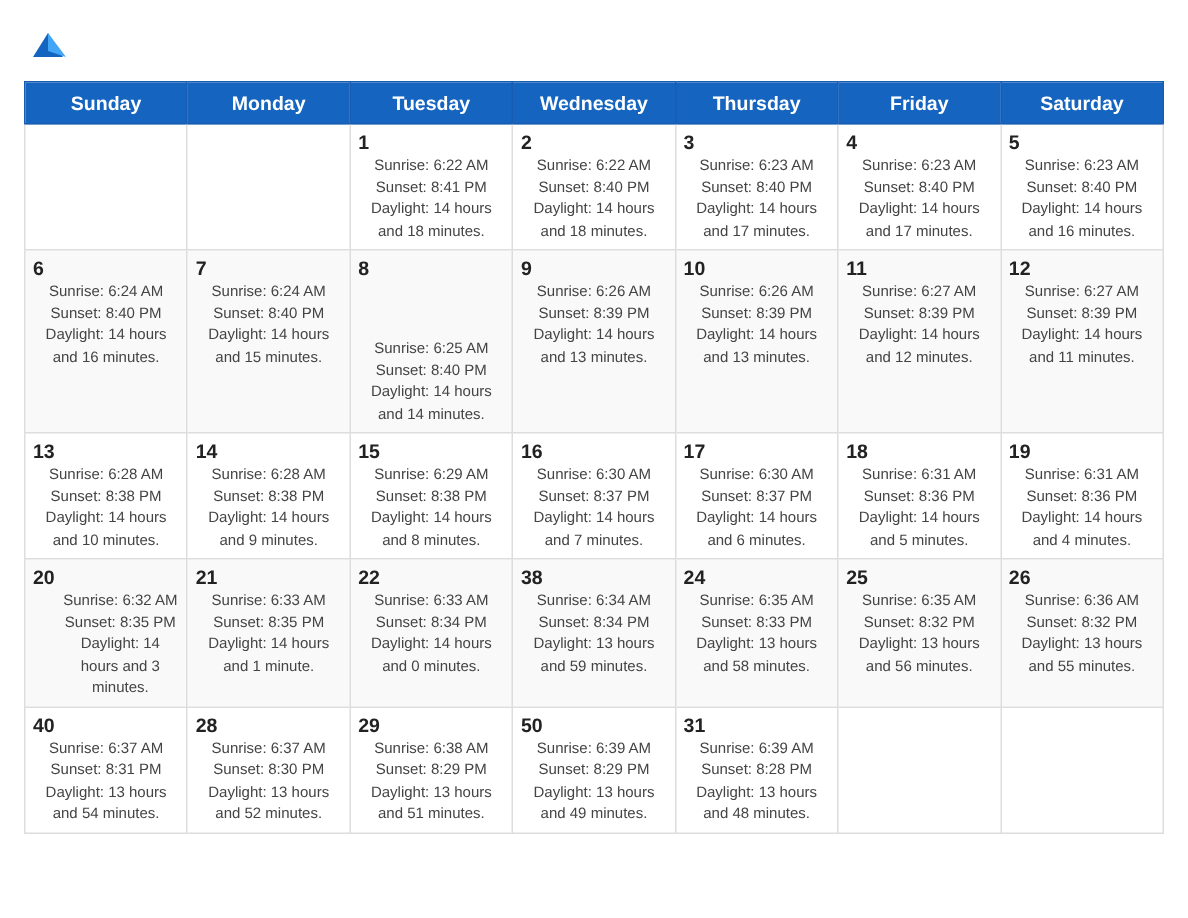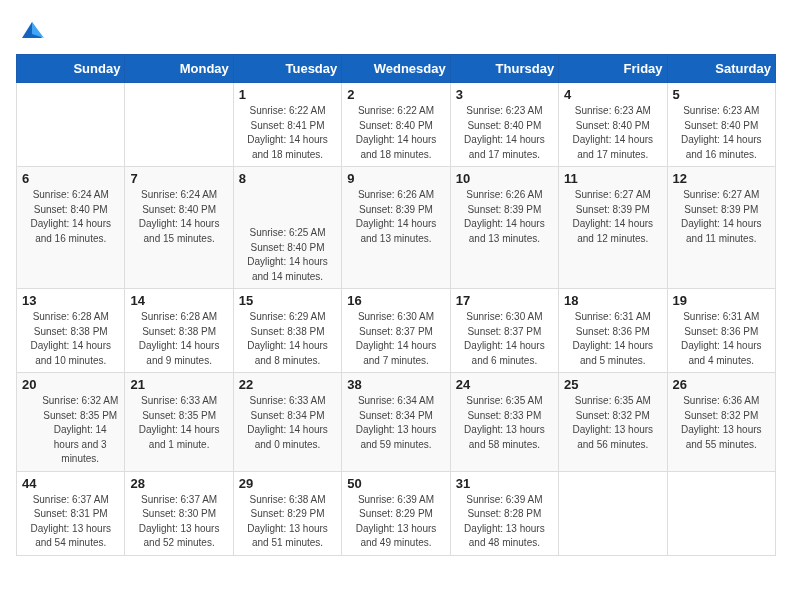--- a/index.html
+++ b/index.html
@@ -51,21 +51,21 @@
       width: 100%;
       border-collapse: collapse;
       border: 1px solid #ccc;
     }
     .calendar th {
       background-color: #1565c0;
       color: #fff;
       font-size: 13px;
       font-weight: bold;
       padding: 6px 4px;
-      text-align: right;
+      text-align: center;
       border: 1px solid #1a5db0;
     }
     .calendar td {
       vertical-align: top;
       padding: 4px 5px;
       border: 1px solid #ddd;
       width: 108px;
       min-height: 80px;
       font-size: 10.5px;
       color: #333;
@@ -284,21 +284,21 @@
         </td>
         <td>
           <span class="day-number">26</span>
           <div class="day-info" style="white-space: pre-line;">Sunrise: 6:36 AM
 Sunset: 8:32 PM
 Daylight: 13 hours and 55 minutes.</div>
         </td>
       </tr>
       <tr>
         <td>
-          <span class="day-number">44</span>
+          <span class="day-number">40</span>
           <div class="day-info" style="white-space: pre-line;">Sunrise: 6:37 AM
 Sunset: 8:31 PM
 Daylight: 13 hours and 54 minutes.</div>
         </td>
         <td>
           <span class="day-number">28</span>
           <div class="day-info" style="white-space: pre-line;">Sunrise: 6:37 AM
 Sunset: 8:30 PM
 Daylight: 13 hours and 52 minutes.</div>
         </td>

